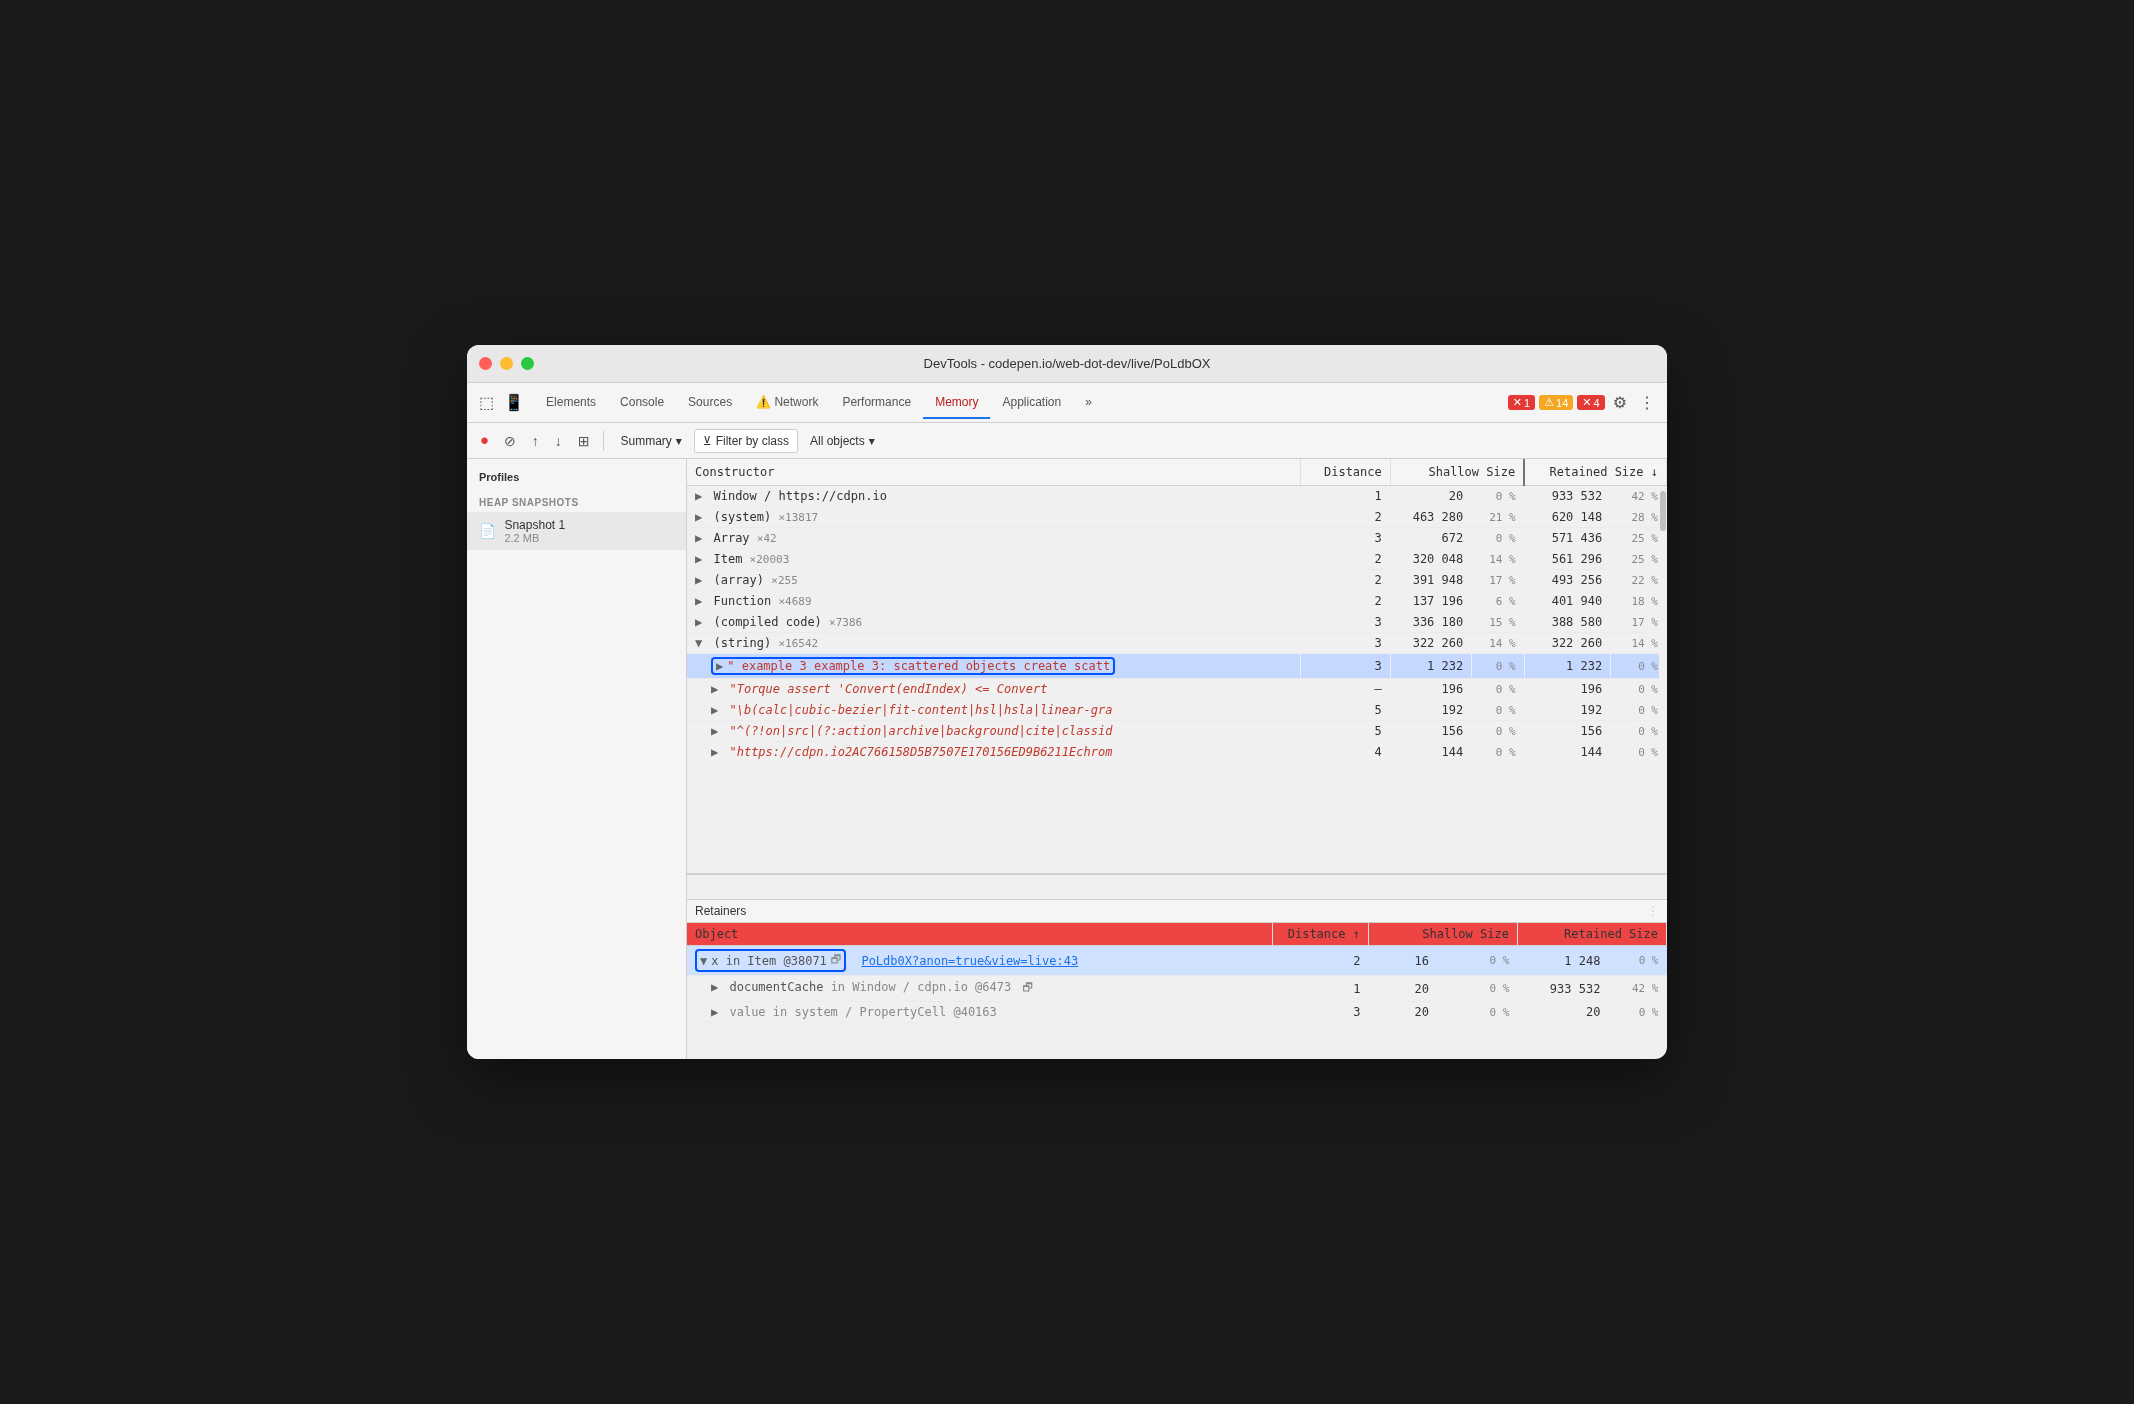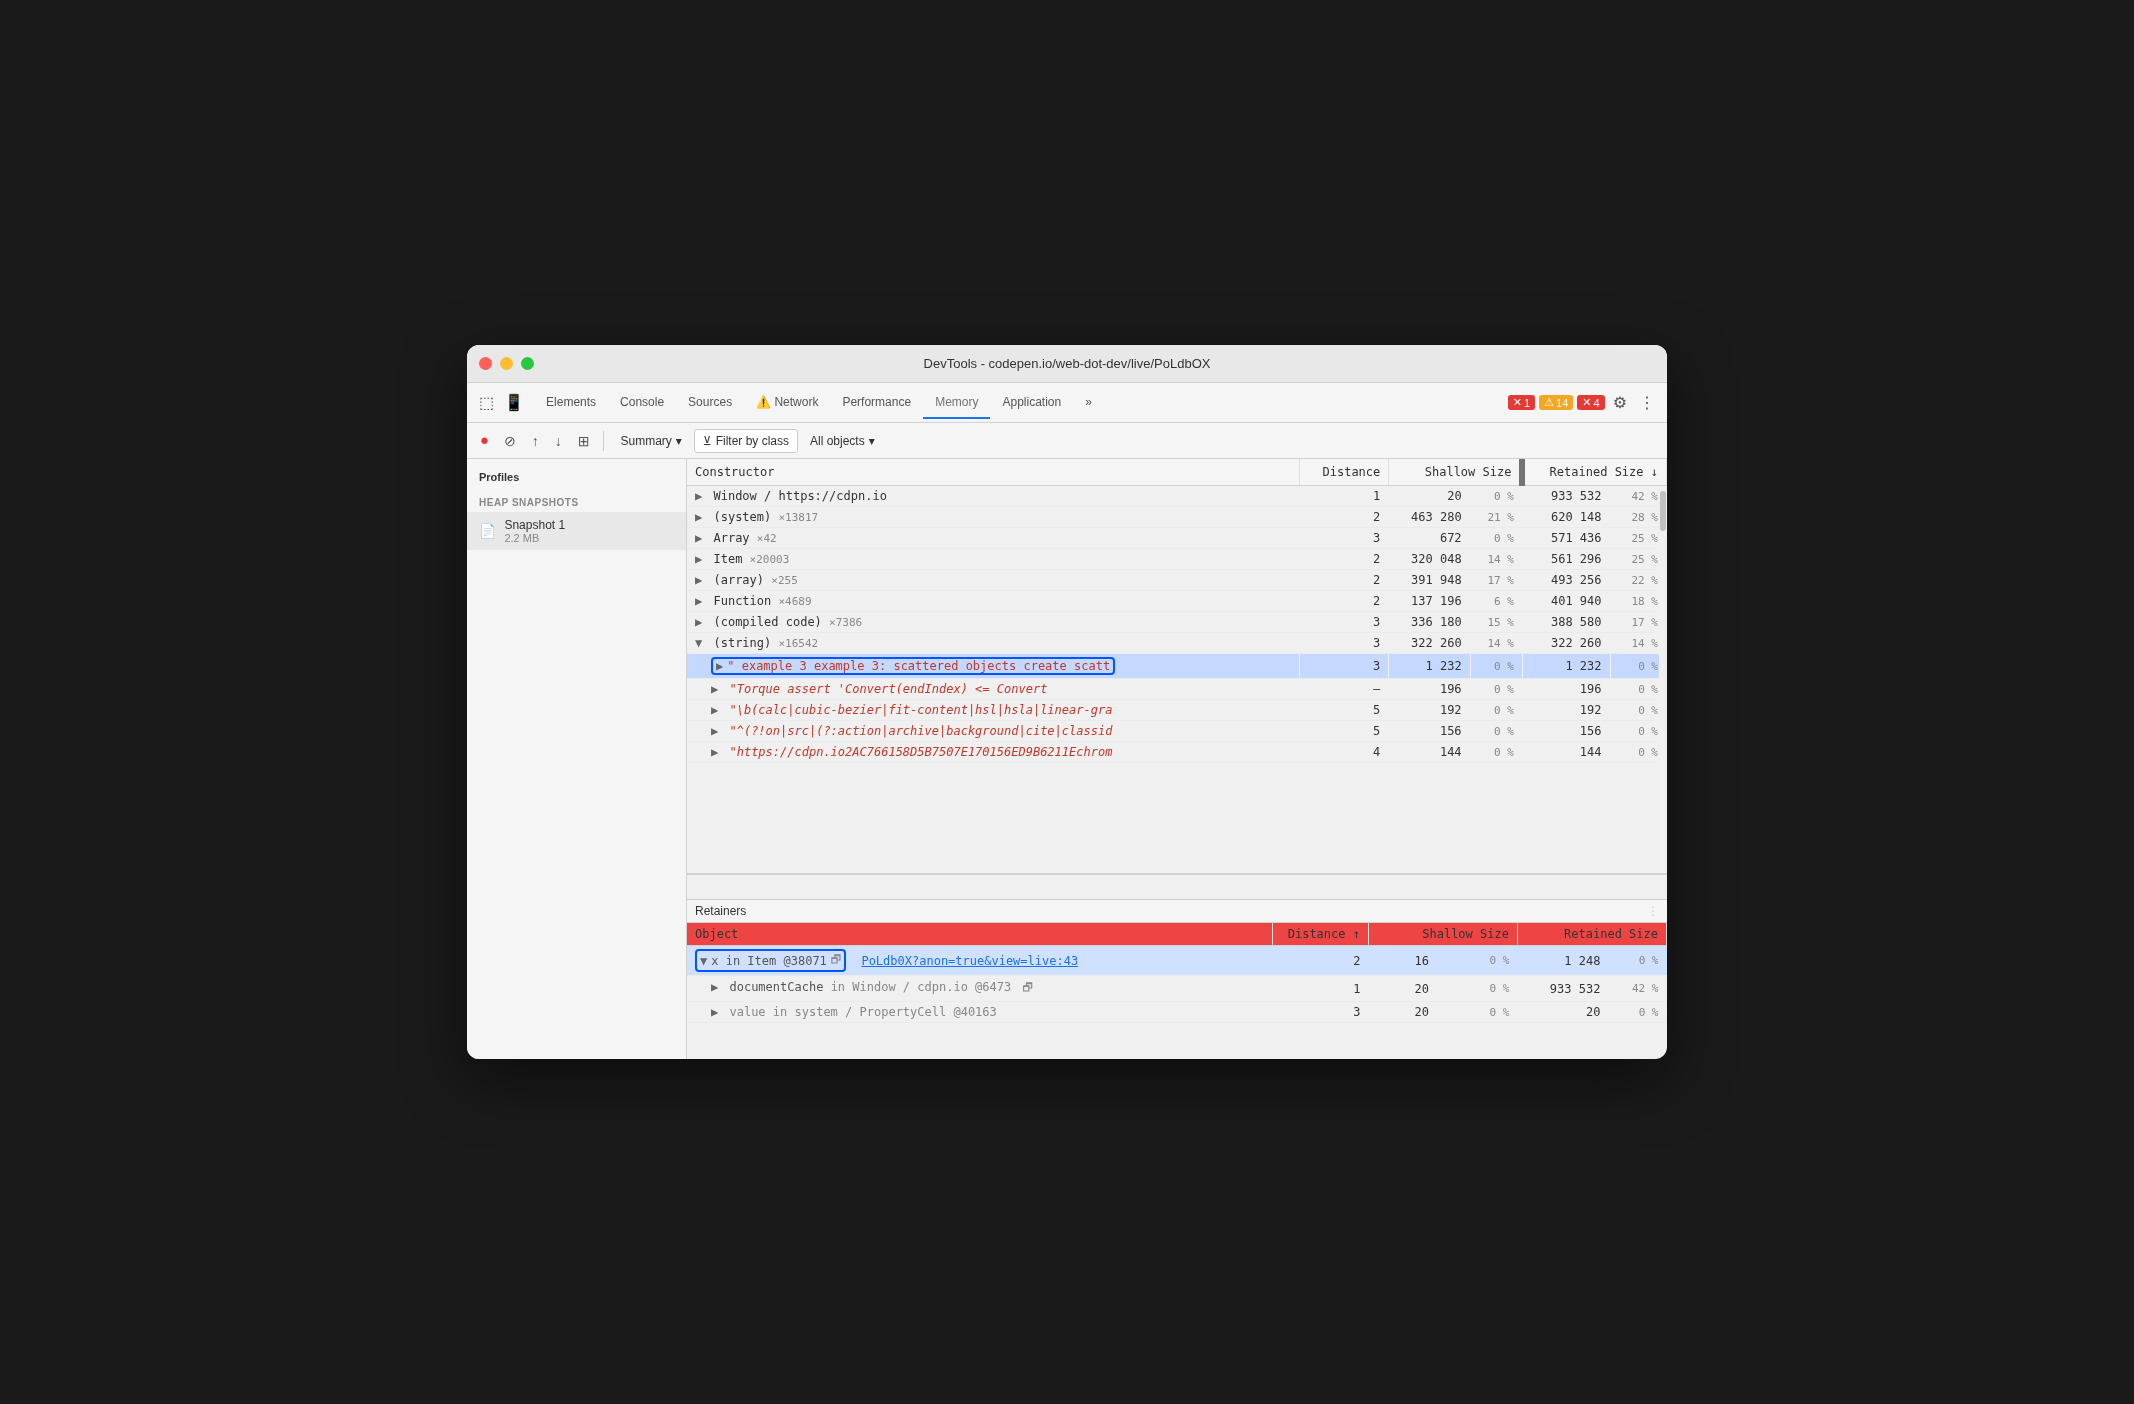--- a/index.html
+++ b/index.html
@@ -64,21 +64,21 @@
     }
     .tab-item {
       padding: 8px 12px;
       font-size: 12px;
       color: #555;
       cursor: pointer;
       white-space: nowrap;
       border-bottom: 2px solid transparent;
     }
     .tab-item.active {
-      color: #737373;
+      color: #b91c1c;
       border-bottom: 2px solid #1a73e8;
     }
     .toolbar-icons {
       display: flex;
       align-items: center;
       gap: 6px;
       margin-left: auto;
     }
     .badge-group {
       display: flex;
@@ -406,21 +406,21 @@
             <tr>
               <th class="col-constructor">
                 <span>Constructor</span>
               </th>
               <th class="col-distance num">
                 <span>Distance</span>
               </th>
               <th class="col-shallow num" colspan="2">
                 <span>Shallow Size</span>
               </th>
-              <th class="col-retained num" colspan="2" style="border-left:6px solid #737373;">
+              <th class="col-retained num" colspan="2" style="border-left:2px solid #737373;">
                 <span>Retained Size</span>
                 <span> ↓</span>
               </th>
             </tr>
           </thead>
           <tbody id="heap-tbody">
           <tr>
     <td style="padding-left:8px;"><span class="expand-icon">▶</span>
       <span class="ctor-name">Window / https://cdpn.io</span>
       </td>

